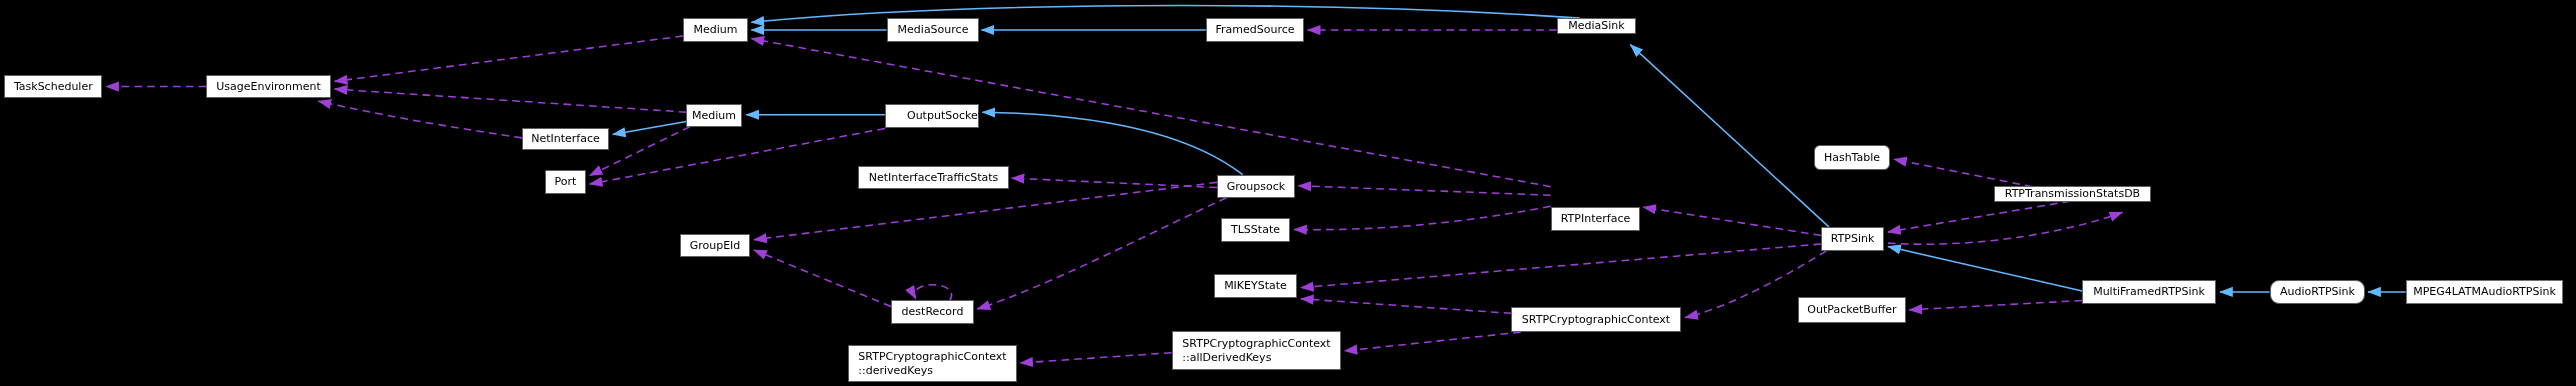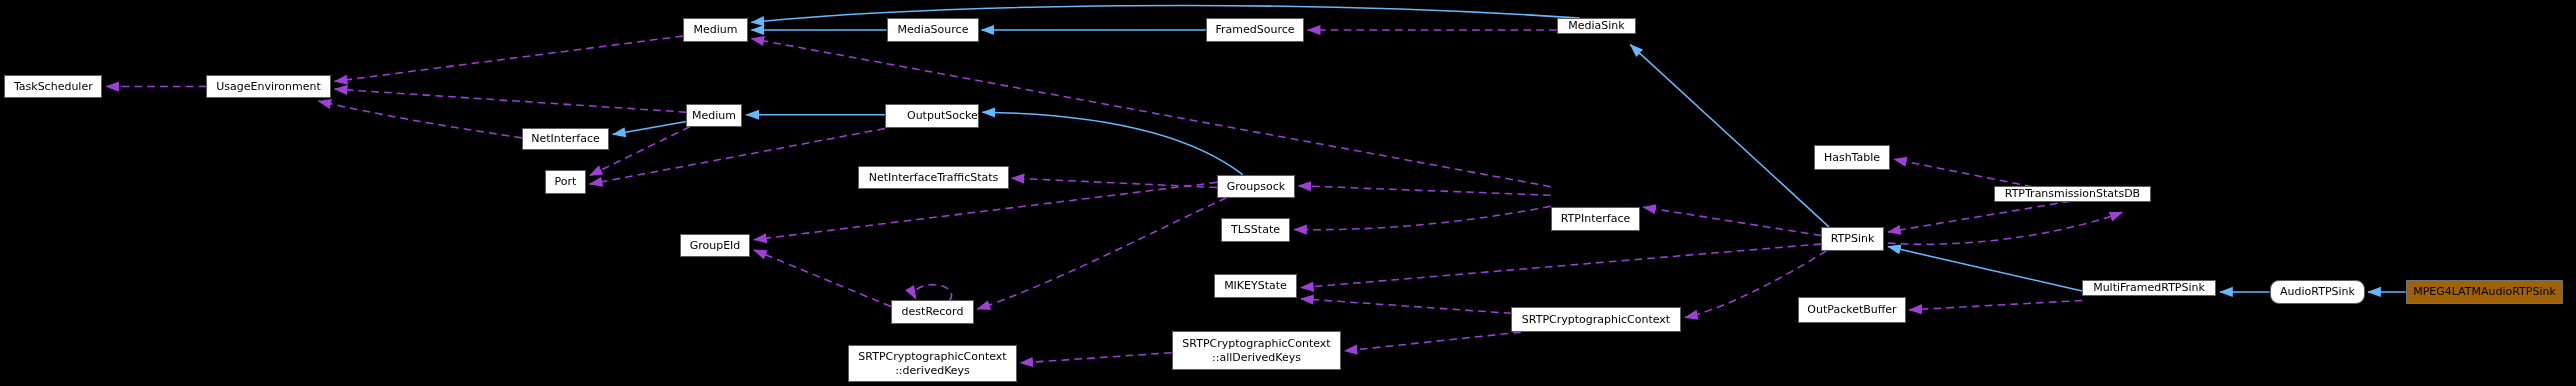--- a/index.html
+++ b/index.html
@@ -1,22 +1,22 @@
 <!DOCTYPE html>
 <html style="font-size:13.7px"><head>
 <meta charset="utf-8">
 <style>
   html,body{margin:0;padding:0;background:#000;}
   #collab-graph{position:relative;width:2576px;height:387px;background:#000;overflow:hidden;
     font-family:"DejaVu Sans","Liberation Sans",sans-serif;}
   #edges{position:absolute;left:0;top:0;z-index:1;}
   .node{position:absolute;display:flex;align-items:center;justify-content:center;
     box-sizing:border-box;background:#fff;border:1.7px solid #5a5e63;color:#000;
-    font-size:11px;line-height:1.25;text-align:center;white-space:pre-line;z-index:2;cursor:pointer;}
-  .node.highlight{background:#a16207;border-color:#6e7276;cursor:default;}
+    font-size:11px;line-height:1.25;text-align:left;white-space:pre-line;z-index:2;cursor:pointer;}
+  .node.highlight{background:#ffffff;border-color:#6e7276;cursor:default;}
   .edge{fill:none;stroke-width:1.8px;}
   .edge.inherit{stroke:#63b8ff;}
   .edge.use{stroke:#9e3fd8;stroke-dasharray:9 6;}
 </style>
 </head>
 <body>
 
 <div id="collab-graph">
   <svg id="edges" width="2576" height="387" viewBox="0 0 3010 452" xmlns="http://www.w3.org/2000/svg">
     <defs>
@@ -78,21 +78,21 @@
     <div class="node" style="left: 1221px; top: 218px; width: 69px; height: 24px;">TLSState</div>
     <div class="node" style="left: 1214px; top: 274px; width: 83px; height: 24px;">MIKEYState</div>
     <div class="node" style="left: 1172px; top: 331px; width: 169px; height: 39px;">SRTPCryptographicContext
 ::allDerivedKeys</div>
     <div class="node" style="left: 680px; top: 234px; width: 70px; height: 23px;">GroupEId</div>
     <div class="node" style="left: 891px; top: 300px; width: 83px; height: 24px;">destRecord</div>
     <div class="node" style="left: 848px; top: 345px; width: 169px; height: 37px;">SRTPCryptographicContext
 ::derivedKeys</div>
     <div class="node" style="left: 1511px; top: 307px; width: 170px; height: 25px;">SRTPCryptographicContext</div>
     <div class="node" style="left: 1551px; top: 186px; width: 89px; height: 24px; margin-top: 21px;">RTPInterface</div>
-    <div class="node" style="left: 1814px; top: 145px; width: 76px; height: 25px;">HashTable</div>
+    <div class="node" style="left: 1814px; top: 145px; width: 76px; height: 25px; border-radius: 6px;">HashTable</div>
     <div class="node" style="left: 1994px; top: 186px; width: 157px; height: 16px;">RTPTransmissionStatsDB</div>
     <div class="node" style="left: 1821px; top: 227px; width: 63px; height: 24px;">RTPSink</div>
     <div class="node" style="left: 1798px; top: 297px; width: 108px; height: 26px;">OutPacketBuffer</div>
-    <div class="node" style="left: 2082px; top: 280px; width: 134px; height: 16px;">MultiFramedRTPSink</div>
+    <div class="node" style="left: 2082px; top: 280px; width: 134px; height: 24px;">MultiFramedRTPSink</div>
     <div class="node" style="left: 2270px; top: 280px; width: 95px; height: 24px; border-radius: 9px;">AudioRTPSink</div>
     <div class="node highlight" style="left: 2406px; top: 280px; width: 157px; height: 24px;">MPEG4LATMAudioRTPSink</div>
   </div>
 
 
 </body></html>

